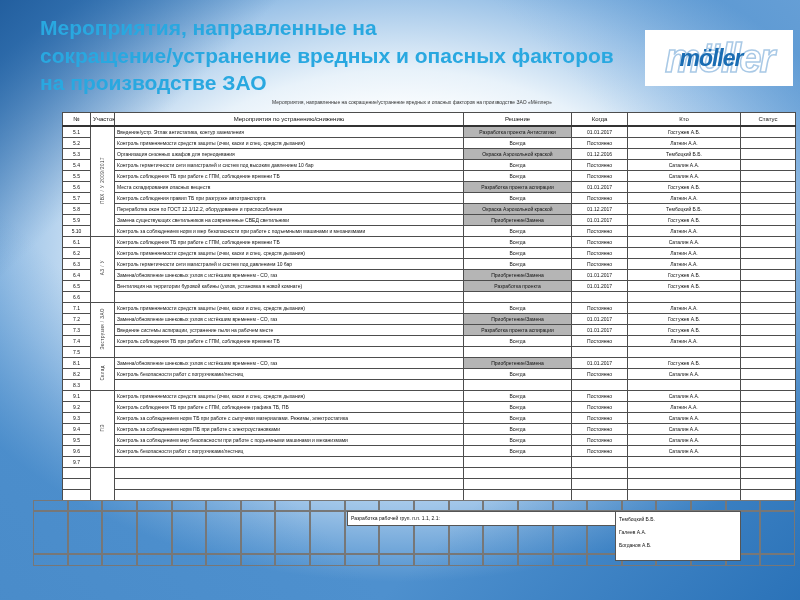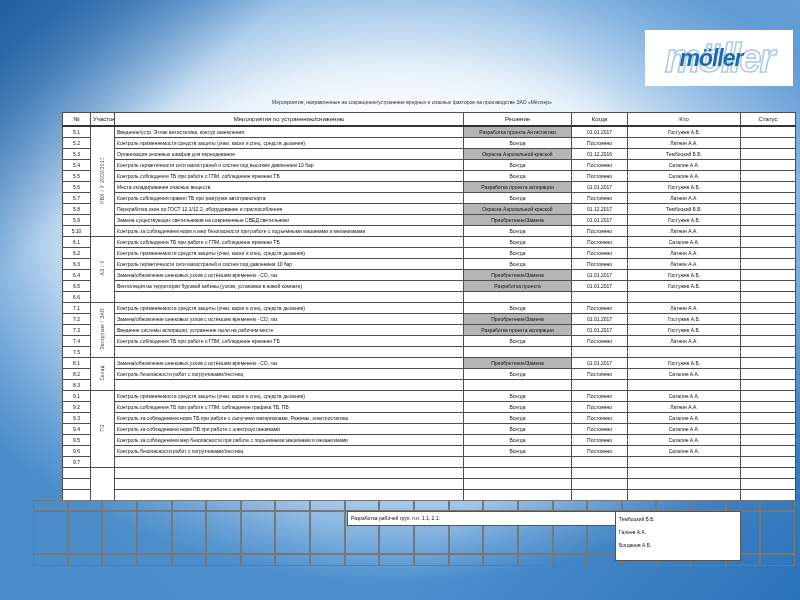--- a/index.html
+++ b/index.html
@@ -41,20 +41,23 @@
     font-size:5px;line-height:12px;padding:0 3px;color:#111;white-space:nowrap;overflow:hidden;}
   .fnames{position:absolute;left:615px;top:511px;width:118px;height:46px;background:#fff;border:1px solid #555;
     font-size:5px;line-height:13px;padding:1px 3px;color:#111;}
   .fnames div{height:13px;}
 </style>
 </head>
 <body>
 
 <div class="slide">
 
+  <div class="title">Мероприятия, направленные на
+сокращение/устранение вредных и опасных факторов
+на производстве ЗАО</div>
 
   <div class="logo">
     <div class="outline">möller</div>
     <div class="solid">möller</div>
   </div>
 
   <div class="caption">Мероприятия, направленные на сокращение/устранение вредных и опасных факторов на производстве ЗАО «Мёллер»</div>
 
   <div class="tablewrap">
     <table class="main">

